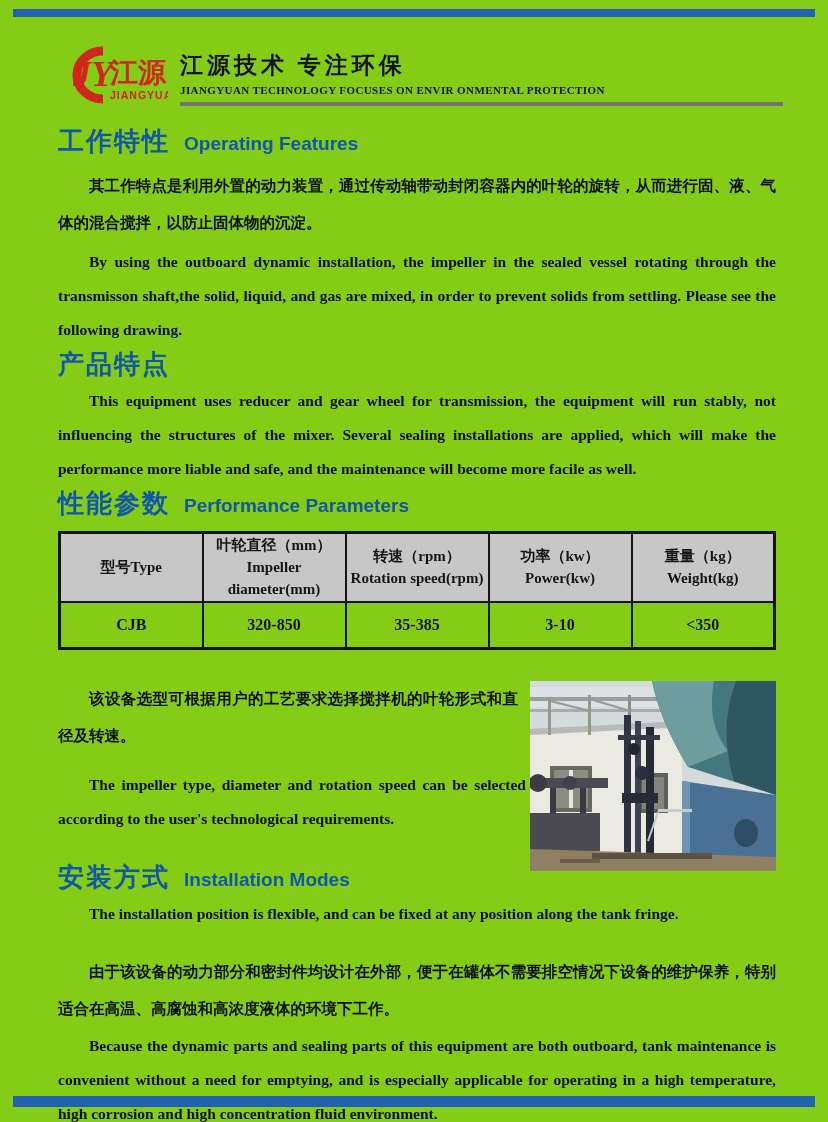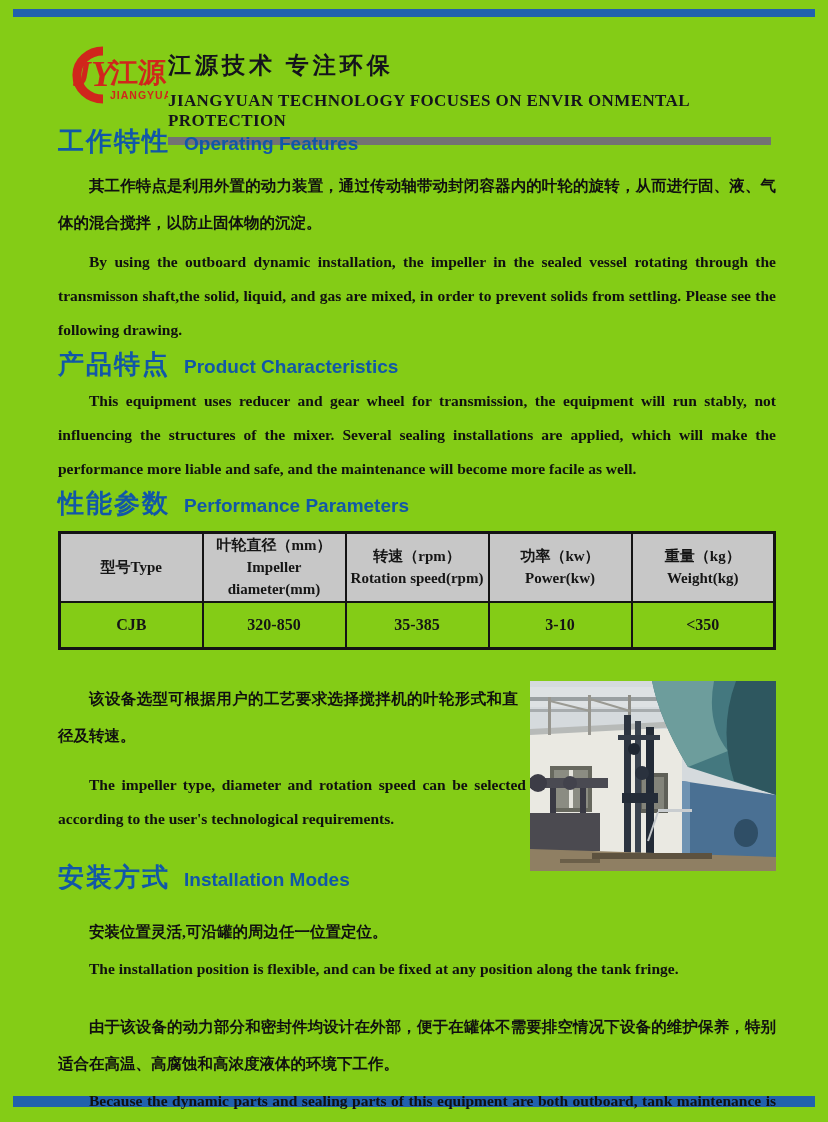--- a/index.html
+++ b/index.html
@@ -6,25 +6,25 @@
   .page {
     position:relative; width:828px; height:1122px; background:#84cc16;
     font-family:"Liberation Serif","DejaVu Serif",serif; color:#151515; overflow:hidden;
   }
   .bar { position:absolute; left:13px; width:802px; background:#2161ad; }
   .bar.top { top:9px; height:8px; }
   .bar.bottom { top:1096px; height:11px; }
 
   
   .logo-wrap { position:absolute; left:53px; top:44px; width:115px; height:62px; }
-  .titles { position:absolute; left:168px; top:50px; width:603px;
-            border-bottom:8px solid #737373; padding-bottom:6px; }
+  .titles { position:absolute; left:180px; top:50px; width:603px;
+            border-bottom:4px solid #737373; padding-bottom:6px; }
   .title-cn { font-size:23px; font-weight:bold; color:#14141c; letter-spacing:4px;
               font-family:"Liberation Serif","DejaVu Serif",serif; }
-  .title-en { font-size:17px; font-weight:bold; color:#14141c; letter-spacing:0.4px; margin-top:10px;
+  .title-en { font-size:11px; font-weight:bold; color:#14141c; letter-spacing:0.4px; margin-top:3px;
               font-family:"Liberation Serif","DejaVu Serif",serif; }
 
   .content { position:absolute; left:58px; top:124px; width:718px; }
 
   h2.sec { display:flex; align-items:baseline; gap:14px; margin:0; color:#1157a8;
            font-family:"Liberation Sans","DejaVu Sans",sans-serif; }
   .sec-cn { font-size:26px; font-weight:800; letter-spacing:2px; }
   .sec-en { font-size:19px; font-weight:bold; }
 
   p { margin:0; }
@@ -75,21 +75,20 @@
 
     <h2 class="sec mt2">
       <span class="sec-cn">工作特性</span>
       <span class="sec-en">Operating Features</span>
     </h2>
     <p class="zh mt8">其工作特点是利用外置的动力装置，通过传动轴带动封闭容器内的叶轮的旋转，从而进行固、液、气体的混合搅拌，以防止固体物的沉淀。</p>
     <p class="en mt4">By using the outboard dynamic installation, the impeller in the sealed vessel rotating through the transmisson shaft,the solid, liquid, and gas are mixed, in order to prevent solids from settling. Please see the following drawing.</p>
 
     <h2 class="sec mt20">
       <span class="sec-cn">产品特点</span>
-      <span class="sec-en">Product Characteristics</span>
     </h2>
     <p class="en mt2">This equipment uses reducer and gear wheel for transmission, the equipment will run stably, not influencing the structures of the mixer. Several sealing installations are applied, which will make the performance more liable and safe, and the maintenance will become more facile as well.</p>
 
     <h2 class="sec mt16">
       <span class="sec-cn">性能参数</span>
       <span class="sec-en">Performance Parameters</span>
     </h2>
     <table class="perf">
       <thead>
         <tr>
@@ -180,20 +179,19 @@
       <p class="en note-en">The impeller type, diameter and  rotation speed  can be selected according to  the user's technological requirements.</p>
 
       <h2 class="sec install">
         <span class="sec-cn">安装方式</span>
         <span class="sec-en">Installation Modes</span>
       </h2>
     </div>
 
     <div class="clearfix"></div>
 
-    <p class="zh mt18">安装位置灵活,可沿罐的周边任一位置定位。</p>
     <p class="en mt2">The installation position is flexible, and can be fixed at any position along the tank fringe.</p>
 
     <p class="zh mt22">由于该设备的动力部分和密封件均设计在外部，便于在罐体不需要排空情况下设备的维护保养，特别适合在高温、高腐蚀和高浓度液体的环境下工作。</p>
     <p class="en mt2">Because the dynamic parts and sealing parts of this equipment are both outboard, tank maintenance is convenient without a need for emptying, and is especially applicable for operating in a high temperature, high corrosion and high concentration fluid environment.</p>
 
   </div>
 </div>
 
 </body></html>

